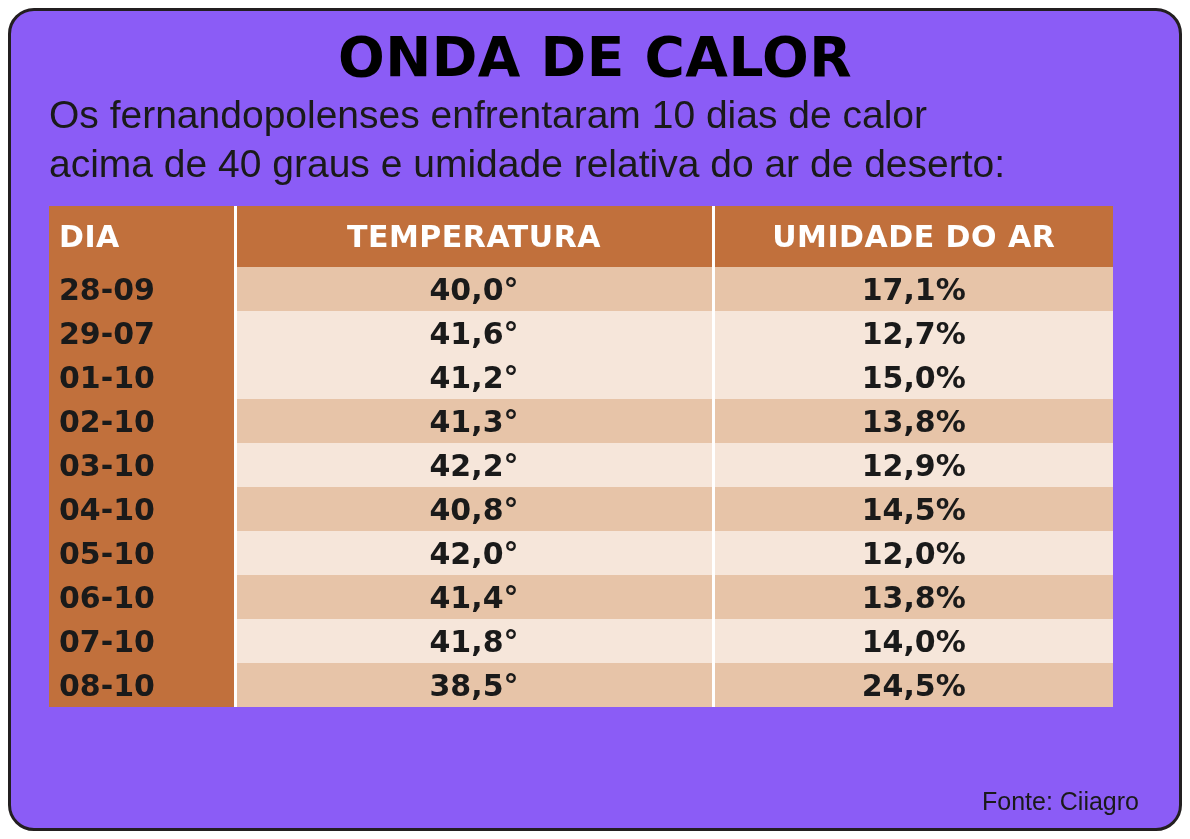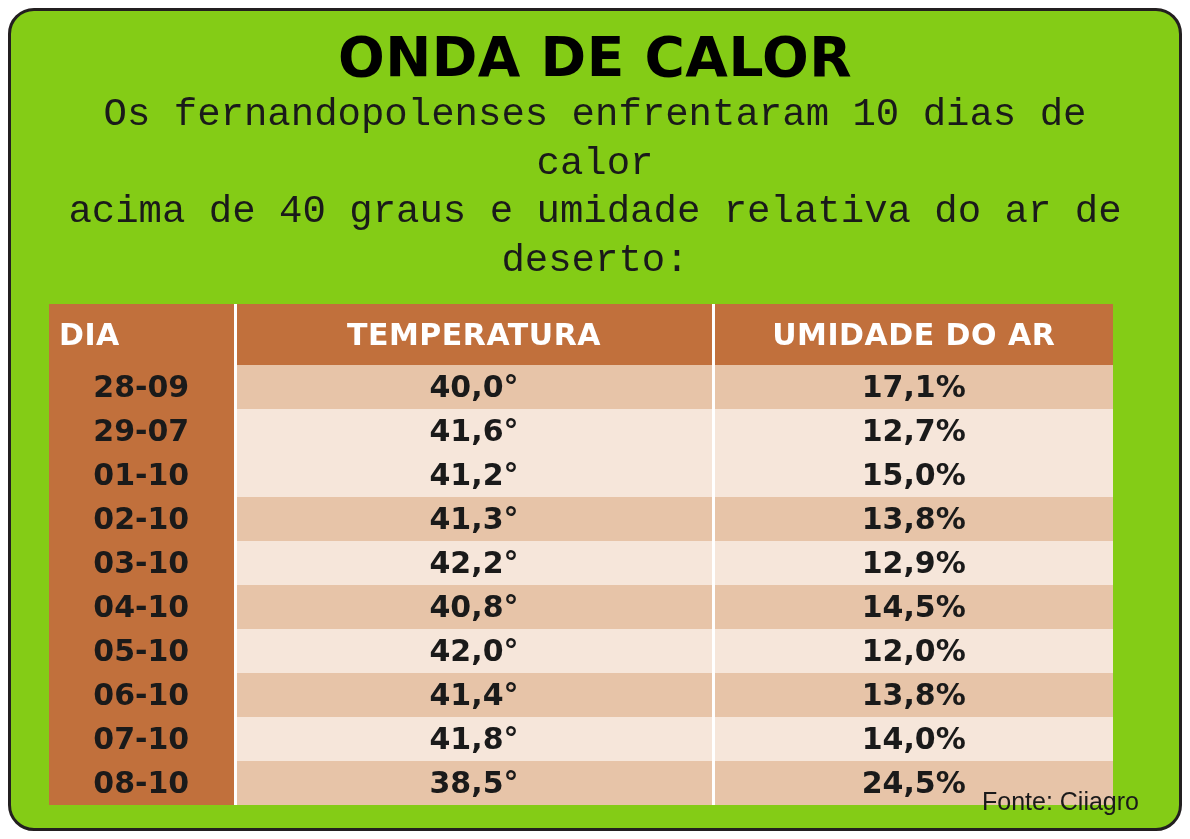--- a/index.html
+++ b/index.html
@@ -12,21 +12,21 @@
     height: 839px;
     font-family: "Liberation Sans", sans-serif;
     overflow: hidden;
   }
   .card {
     position: absolute;
     left: 8px;
     top: 8px;
     width: 1174px;
     height: 823px;
-    background: #84cc16;
+    background: #8b5cf6;
     border: 3px solid #231f20;
     border-radius: 26px;
     box-sizing: border-box;
     overflow: hidden;
   }
   .inner {
     position: absolute;
     left: 0;
     top: 0;
     right: 0;
@@ -38,22 +38,21 @@
     text-align: center;
     font-family: "DejaVu Sans", sans-serif;
     font-weight: bold;
     font-size: 55px;
     letter-spacing: 0.5px;
     color: #000000;
     line-height: 1.05;
     margin: 0 0 4px 0;
   }
   .subtitle {
-    text-align: center;
-    font-family: Liberation Mono, monospace;
+    font-family: Liberation Sans, sans-serif;
     font-size: 39px;
     color: #1a1a1a;
     line-height: 1.25;
     margin: 4px 0 0 0;
     white-space: pre-line;
   }
   table.data {
     margin-top: 18px;
     width: 1064px;
     border-collapse: collapse;
@@ -78,21 +77,20 @@
 
   table.data td {
     height: 44px;
     font-family: "DejaVu Sans", sans-serif;
     font-weight: bold;
     font-size: 30px;
     color: #1a1a1a;
     padding: 0 10px;
     box-sizing: border-box;
     border-right: 3px solid #ffffff;
-    text-align: center;
   }
   table.data td:last-child { border-right: none; margin-left: 28px; }
   td.c-dia {
     background: #c1703c;
     color: #ffffff;
     text-align: left;
     padding-left: 20px;
   }
   td.c-val { text-align: center; }
   tr.odd td.c-val { background: #e7c4a8; }

